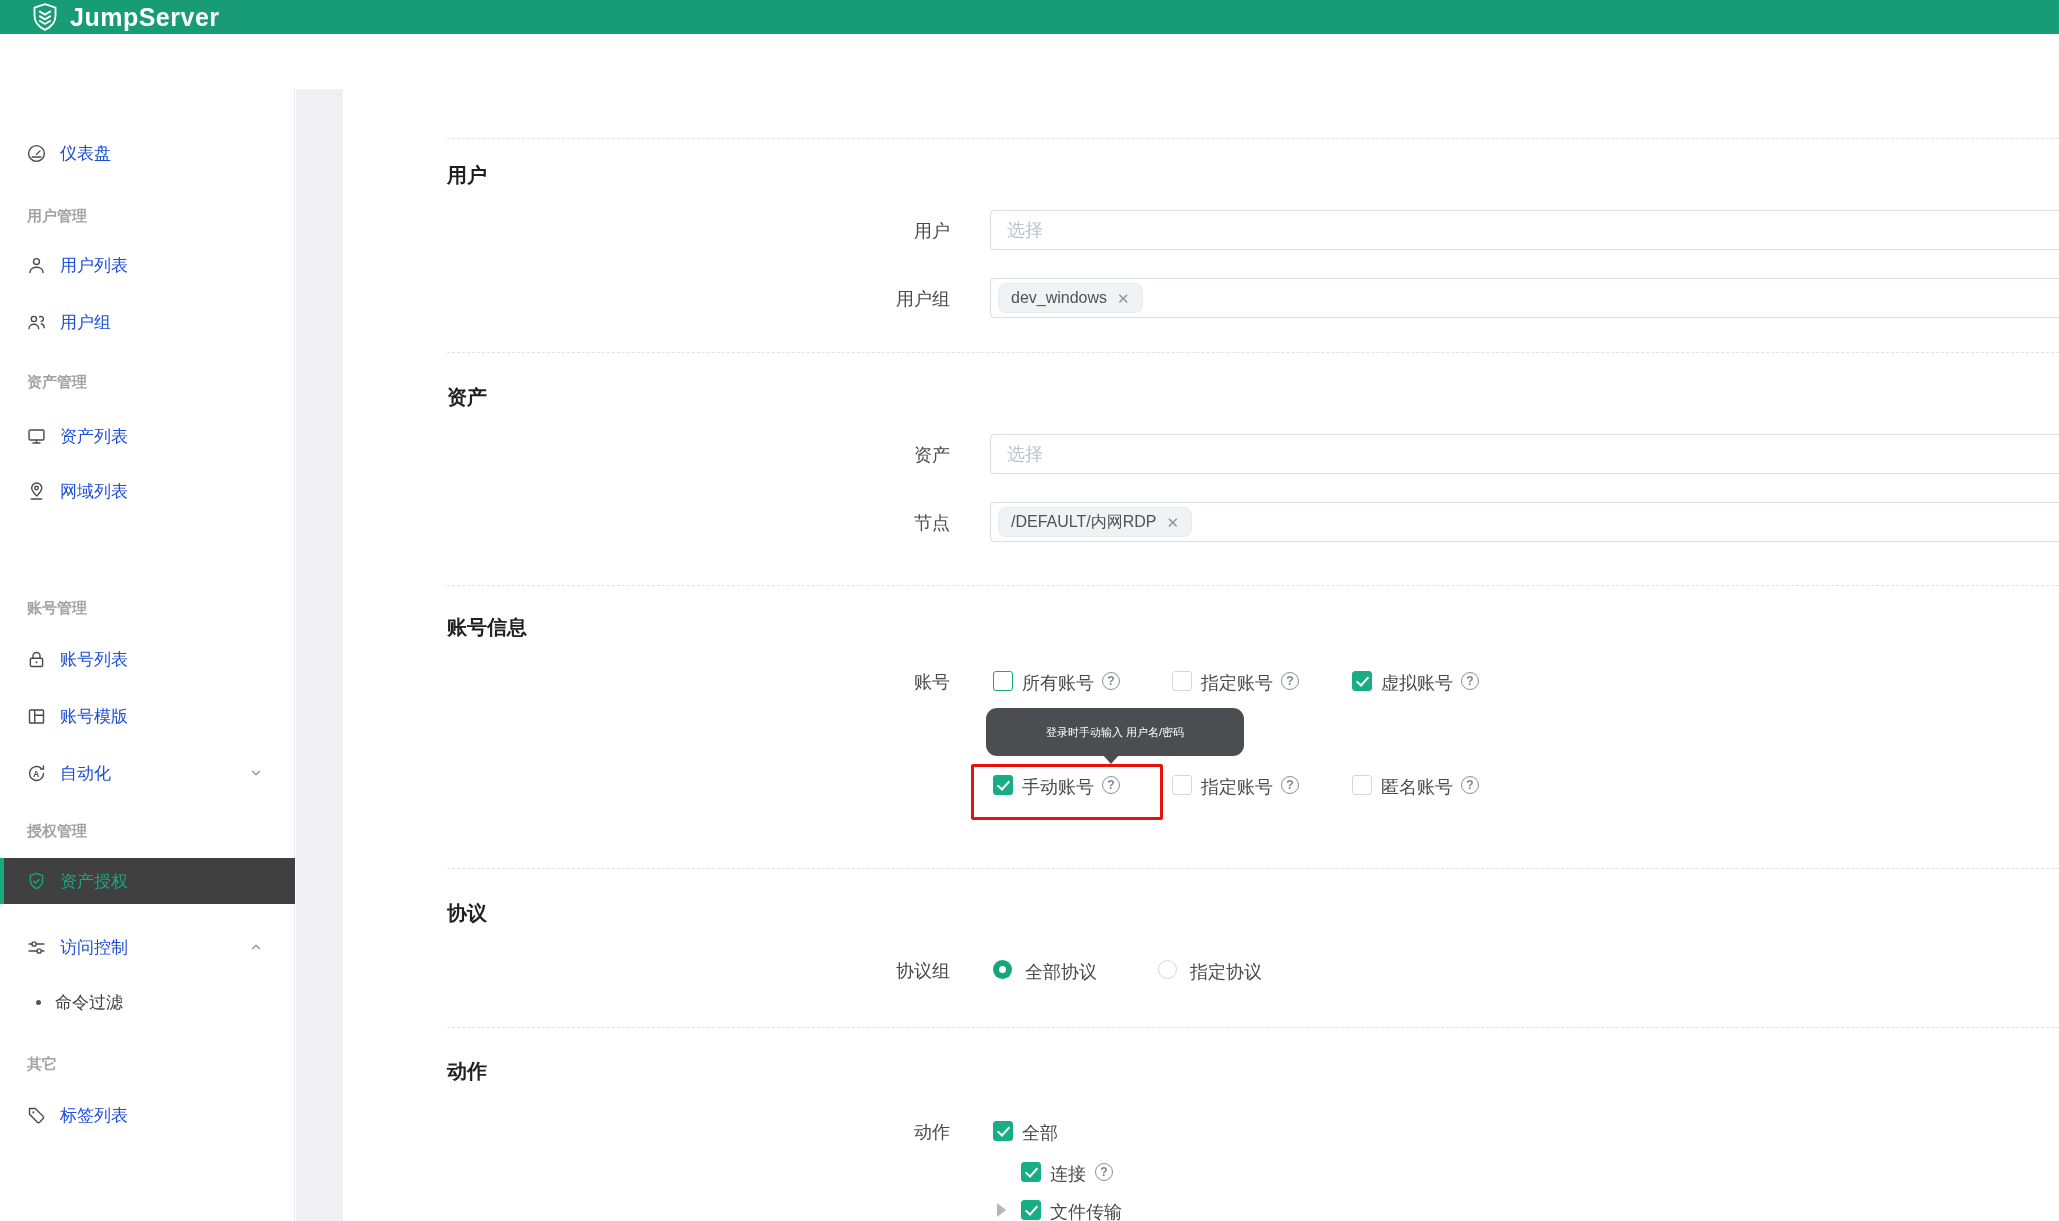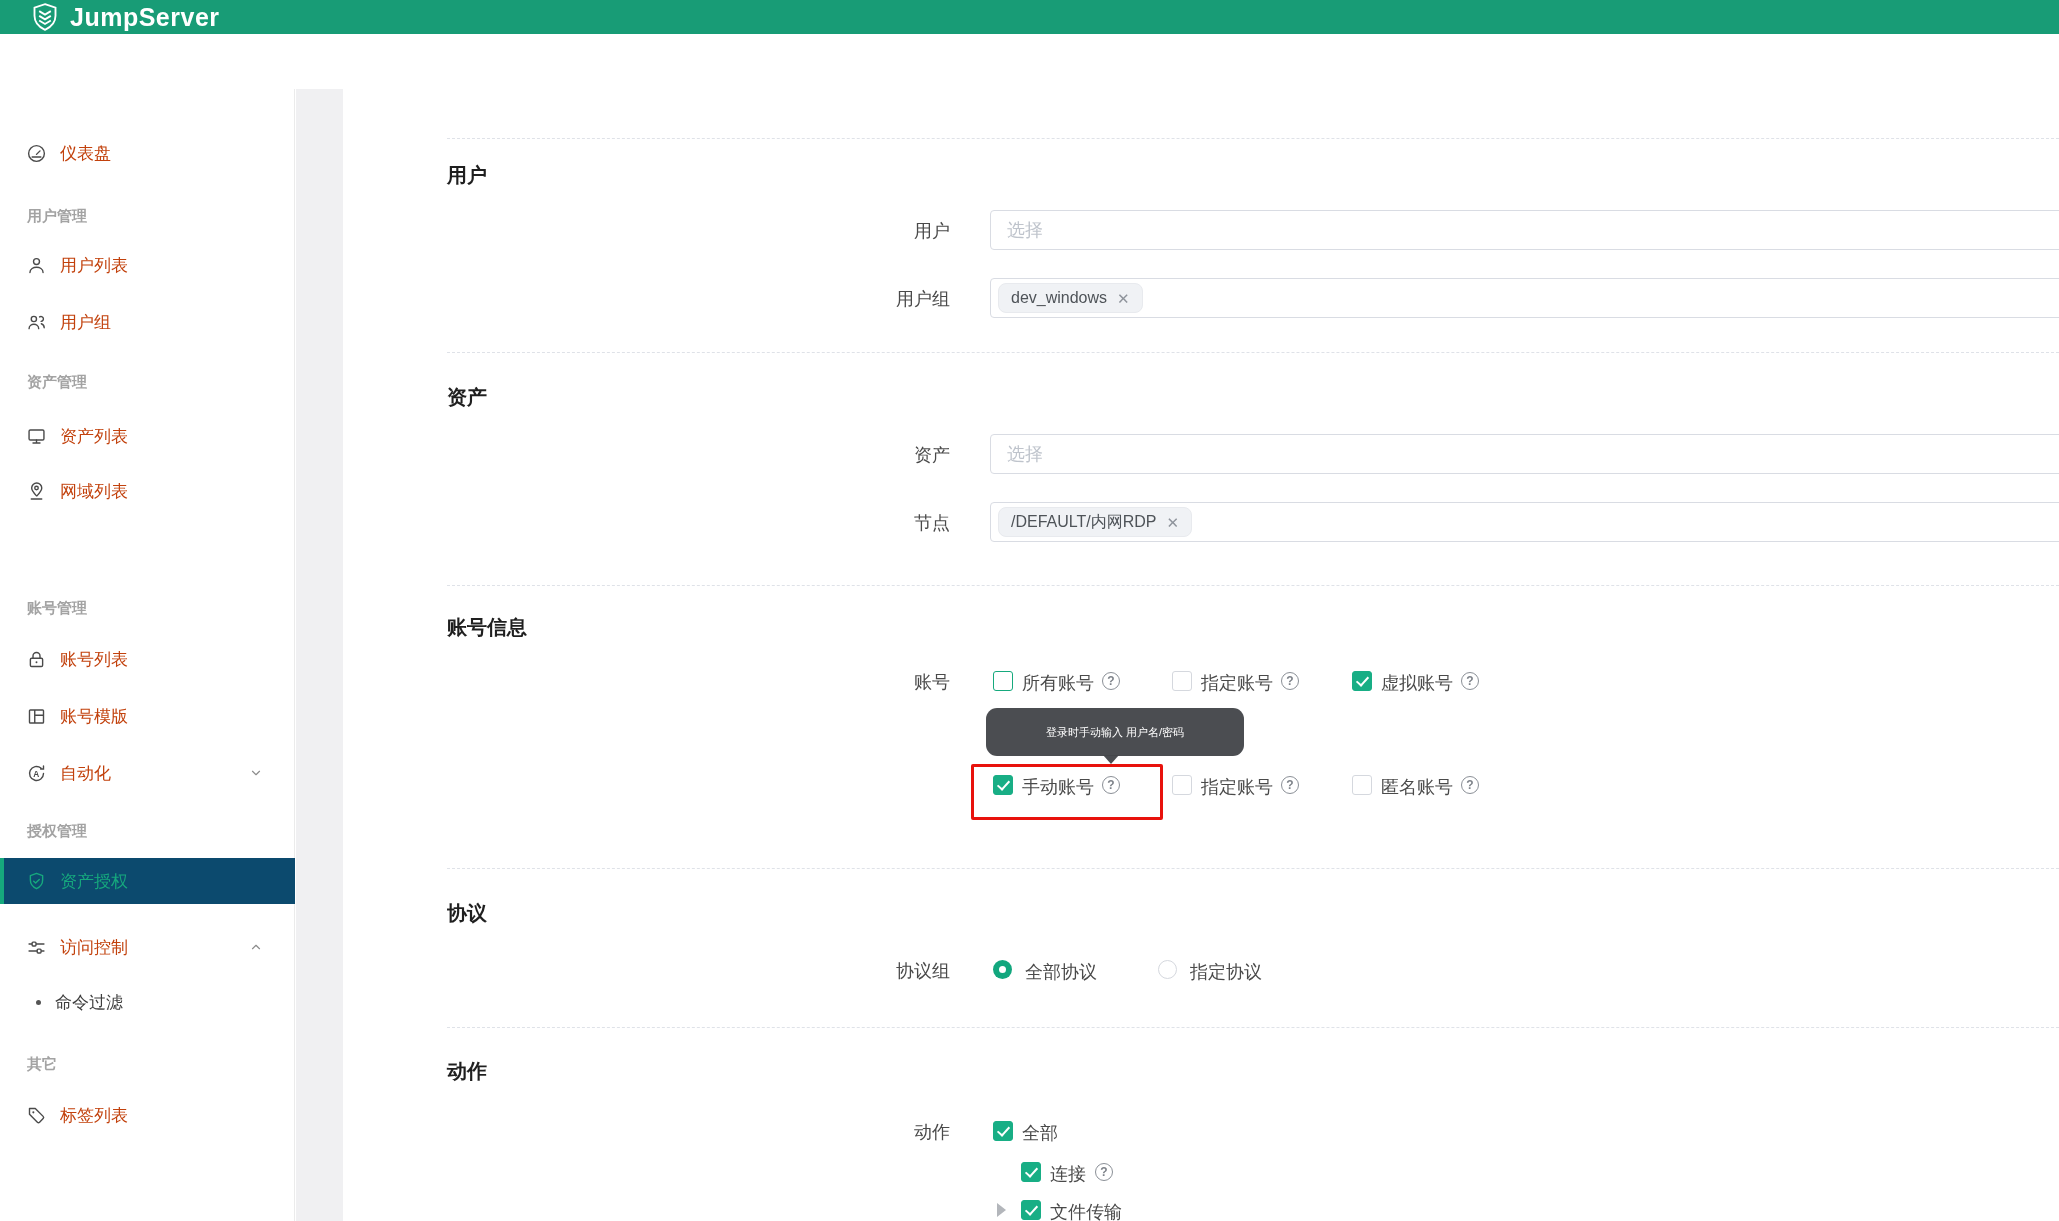--- a/index.html
+++ b/index.html
@@ -18,23 +18,23 @@
   .swap-icon { position:absolute; left:238px; top:16px; width:26px; height:24px; cursor:pointer; }
   .hdr-vline { position:absolute; left:294px; top:0; width:1px; height:55px; background:#e8e8e8; }
   .back-icon { position:absolute; left:348px; top:14px; width:26px; height:26px; cursor:pointer; }
   .page-title { position:absolute; left:393px; top:14px; font-size:21px; color:#2f2f2f; font-weight:500; }
 
   
   .sidebar { position:absolute; left:0; top:89px; width:295px; height:1132px; background:#fff; border-right:1px solid #ebebeb; }
   .scroll-strip { position:absolute; left:296px; top:89px; width:47px; height:1132px; background:#f0f0f2; }
   .side-item { position:absolute; left:0; width:295px; height:46px; display:flex; align-items:center; cursor:pointer; }
   .side-item .sicon { position:absolute; left:25px; width:22px; height:22px; display:flex; align-items:center; justify-content:center; }
-  .side-item .slabel { position:absolute; left:60px; font-size:17px; color:#c2410c; }
+  .side-item .slabel { position:absolute; left:60px; font-size:17px; color:#1d4ed8; }
   .side-section { position:absolute; left:27px; font-size:15px; font-weight:bold; color:#a3a3a3; }
-  .side-item.active { background:#0c4a6e; }
+  .side-item.active { background:#404040; }
   .side-item.active::before { content:""; position:absolute; left:0; top:0; width:4px; height:100%; background:#16A97D; }
   .side-item.active .slabel { color:#16A97D; }
   .chev { position:absolute; right:32px; width:14px; height:14px; }
   .sub-bullet { position:absolute; left:36px; width:5px; height:5px; border-radius:50%; background:#555; }
   .sub-label { position:absolute; left:55px; font-size:17px; color:#3d3d3d; }
 
   
   .divider { position:absolute; left:447px; right:0; height:0; border-top:1px dashed #dfe2e8; }
   .sec-title { position:absolute; left:447px; font-size:20px; font-weight:bold; color:#1f1f1f; }
   .f-label-box { position:absolute; left:650px; width:300px; text-align:right; font-size:18px; color:#4a4a4a; }

